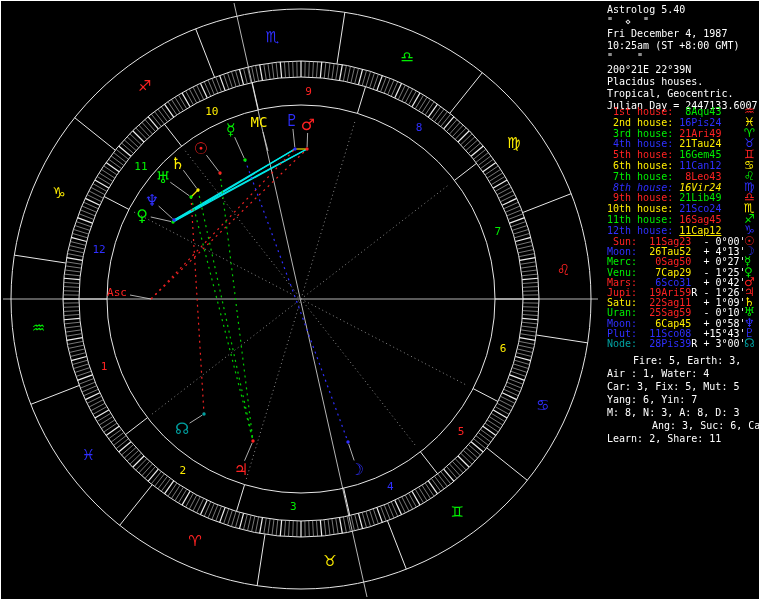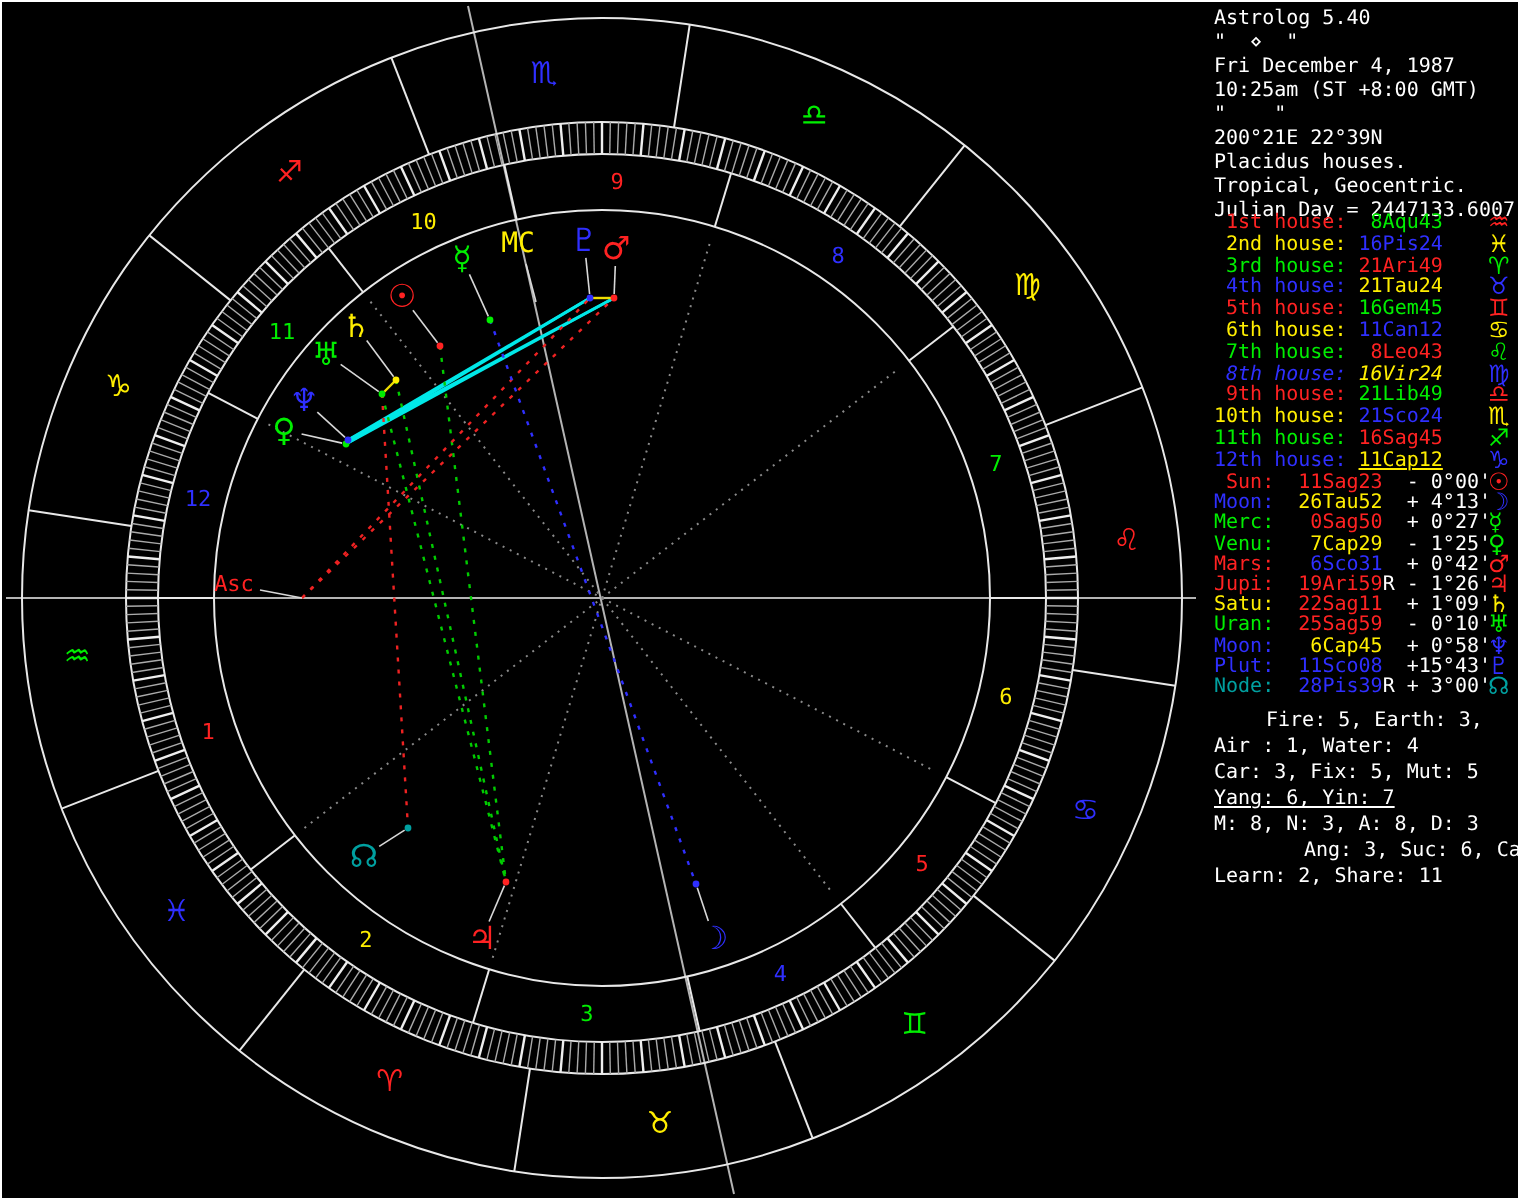--- a/index.html
+++ b/index.html
@@ -524,18 +524,18 @@
       <div class="trow" style="top: 276.8px;"><span style="color: rgb(255, 34, 34);">Mars:</span><span>  </span><span style="color: rgb(47, 47, 255);"> 6Sco31</span><span style="color: rgb(255, 255, 255);"> </span><span> </span><span style="color: rgb(255, 255, 255);">+ 0°42'</span><span class="zg" style="color: rgb(255, 34, 34);">♂</span></div>
       <div class="trow" style="top: 287px;"><span style="color: rgb(255, 34, 34);">Jupi:</span><span>  </span><span style="color: rgb(255, 34, 34);">19Ari59</span><span style="color: rgb(255, 255, 255);">R</span><span> </span><span style="color: rgb(255, 255, 255);">- 1°26'</span><span class="zg" style="color: rgb(255, 34, 34);">♃</span></div>
       <div class="trow" style="top: 297.2px;"><span style="color: rgb(255, 238, 0);">Satu:</span><span>  </span><span style="color: rgb(255, 34, 34);">22Sag11</span><span style="color: rgb(255, 255, 255);"> </span><span> </span><span style="color: rgb(255, 255, 255);">+ 1°09'</span><span class="zg" style="color: rgb(255, 238, 0);">♄</span></div>
       <div class="trow" style="top: 307.4px;"><span style="color: rgb(0, 238, 0);">Uran:</span><span>  </span><span style="color: rgb(255, 34, 34);">25Sag59</span><span style="color: rgb(255, 255, 255);"> </span><span> </span><span style="color: rgb(255, 255, 255); text-align: center;">- 0°10'</span><span class="zg" style="color: rgb(0, 238, 0);">♅</span></div>
       <div class="trow" style="top: 317.6px;"><span style="color: rgb(47, 47, 255);">Moon:</span><span>  </span><span style="color: rgb(255, 238, 0);"> 6Cap45</span><span style="color: rgb(255, 255, 255);"> </span><span> </span><span style="color: rgb(255, 255, 255);">+ 0°58'</span><span class="zg" style="color: rgb(47, 47, 255);">♆</span></div>
       <div class="trow" style="top: 327.8px;"><span style="color: rgb(47, 47, 255);">Plut:</span><span>  </span><span style="color: rgb(47, 47, 255);">11Sco08</span><span style="color: rgb(255, 255, 255);"> </span><span> </span><span style="color: rgb(255, 255, 255);">+15°43'</span><span class="zg" style="color: rgb(47, 47, 255);">♇</span></div>
       <div class="trow" style="top: 338px;"><span style="color: rgb(0, 160, 160);">Node:</span><span>  </span><span style="color: rgb(47, 47, 255);">28Pis39</span><span style="color: rgb(255, 255, 255);">R</span><span> </span><span style="color: rgb(255, 255, 255);">+ 3°00'</span><span class="zg" style="color: rgb(0, 160, 160);">☊</span></div>
       <div class="trow" style="top: 355px;"><span style="color: rgb(255, 255, 255); margin-left: 26px;">Fire: 5, Earth: 3,</span></div>
       <div class="trow" style="top: 368px;"><span style="color: rgb(255, 255, 255);">Air : 1, Water: 4</span></div>
       <div class="trow" style="top: 381px;"><span style="color: rgb(255, 255, 255);">Car: 3, Fix: 5, Mut: 5</span></div>
-      <div class="trow" style="top: 394px;"><span style="color: rgb(255, 255, 255); text-decoration: underline;">Yang: 6, Yin: 7</span></div>
+      <div class="trow" style="top: 394px;"><span style="color: rgb(255, 255, 255);">Yang: 6, Yin: 7</span></div>
       <div class="trow" style="top: 407px;"><span style="color: rgb(255, 255, 255);">M: 8, N: 3, A: 8, D: 3</span></div>
       <div class="trow" style="top: 420px;"><span style="color: rgb(255, 255, 255); margin-left: 45px;">Ang: 3, Suc: 6, Cad: 2</span></div>
       <div class="trow" style="top: 433px;"><span style="color: rgb(255, 255, 255);">Learn: 2, Share: 11</span></div>
     </div>
 </div>
 
 </body></html>

